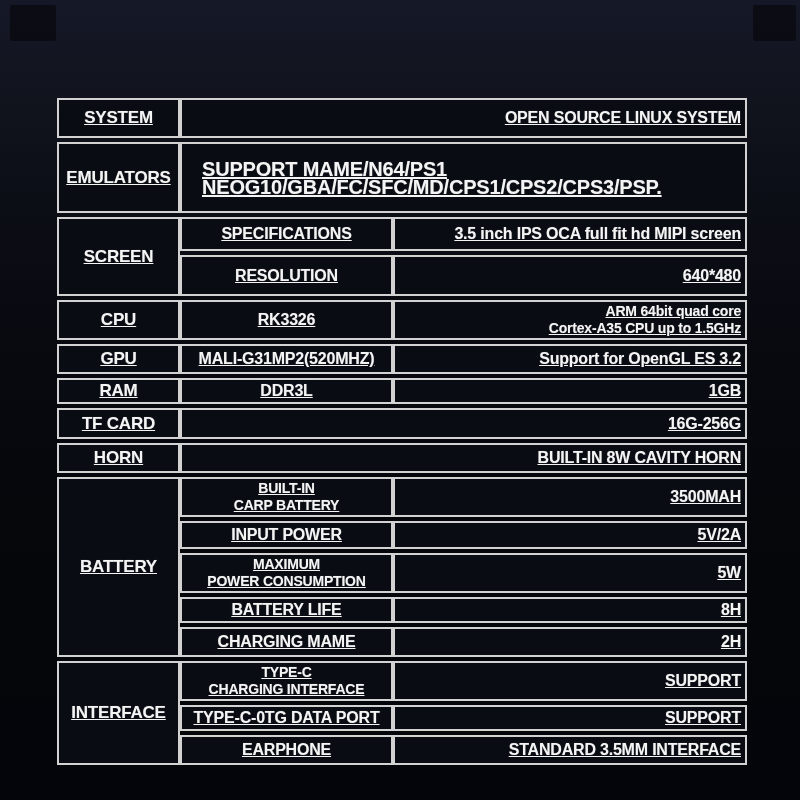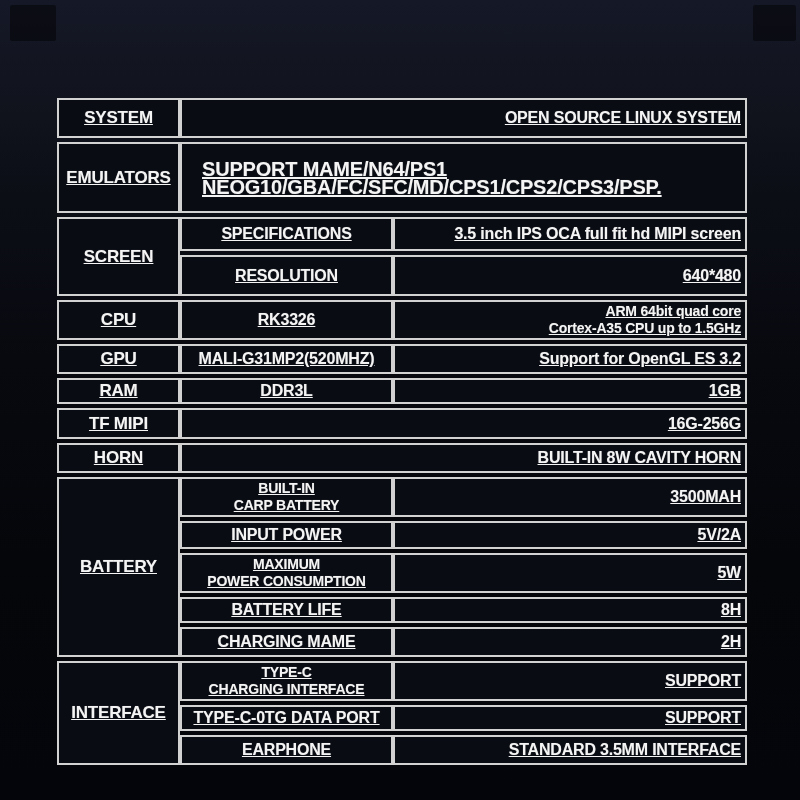--- a/index.html
+++ b/index.html
@@ -91,21 +91,21 @@
     <td class="val">Support for OpenGL ES 3.2</td>
   </tr>
 
   <tr style="height:20px">
     <td class="lab">RAM</td>
     <td class="mid">DDR3L</td>
     <td class="val">1GB</td>
   </tr>
 
   <tr style="height:31px">
-    <td class="lab">TF MIPI</td>
+    <td class="lab">TF CARD</td>
     <td class="val" colspan="2">16G-256G</td>
   </tr>
 
   <tr style="height:30px">
     <td class="lab">HORN</td>
     <td class="val" colspan="2">BUILT-IN 8W CAVITY HORN</td>
   </tr>
 
   <tr style="height:38px">
     <td class="lab" rowspan="5">BATTERY</td>

